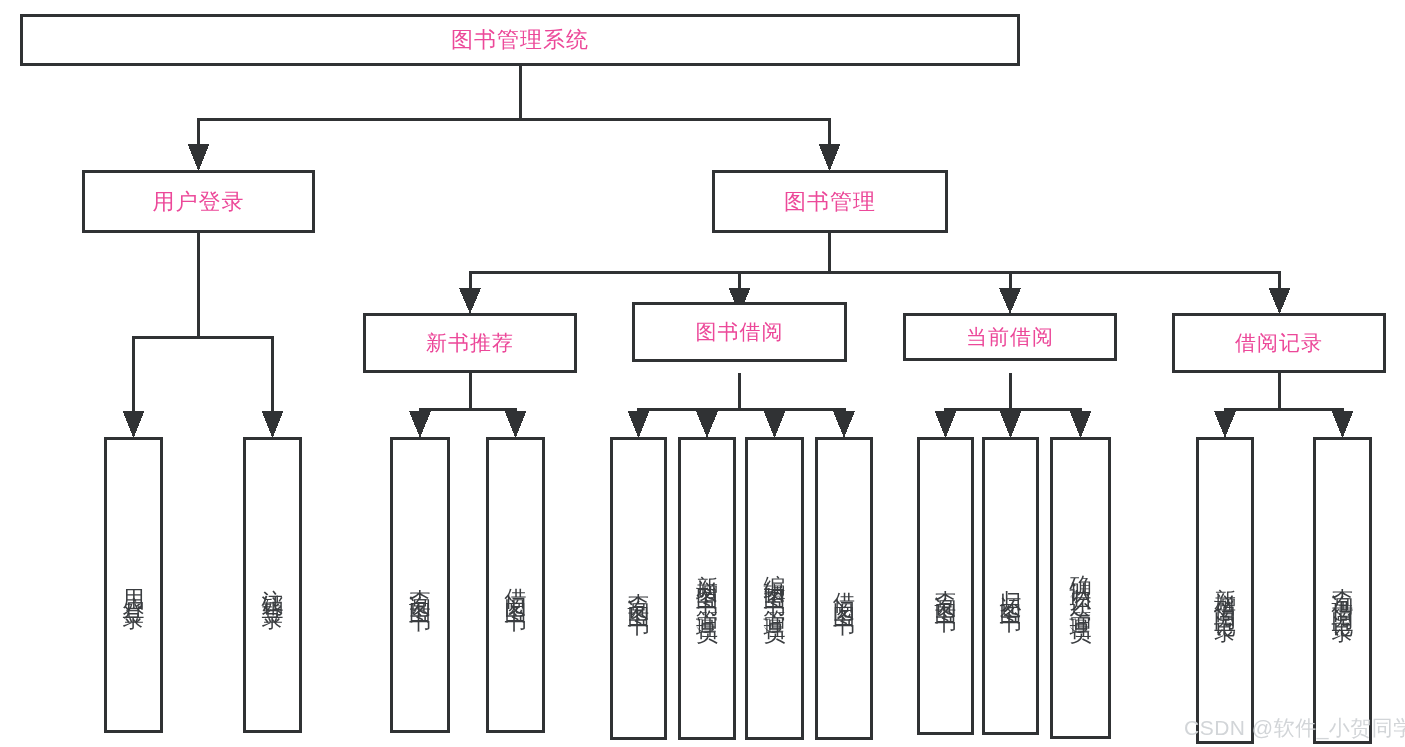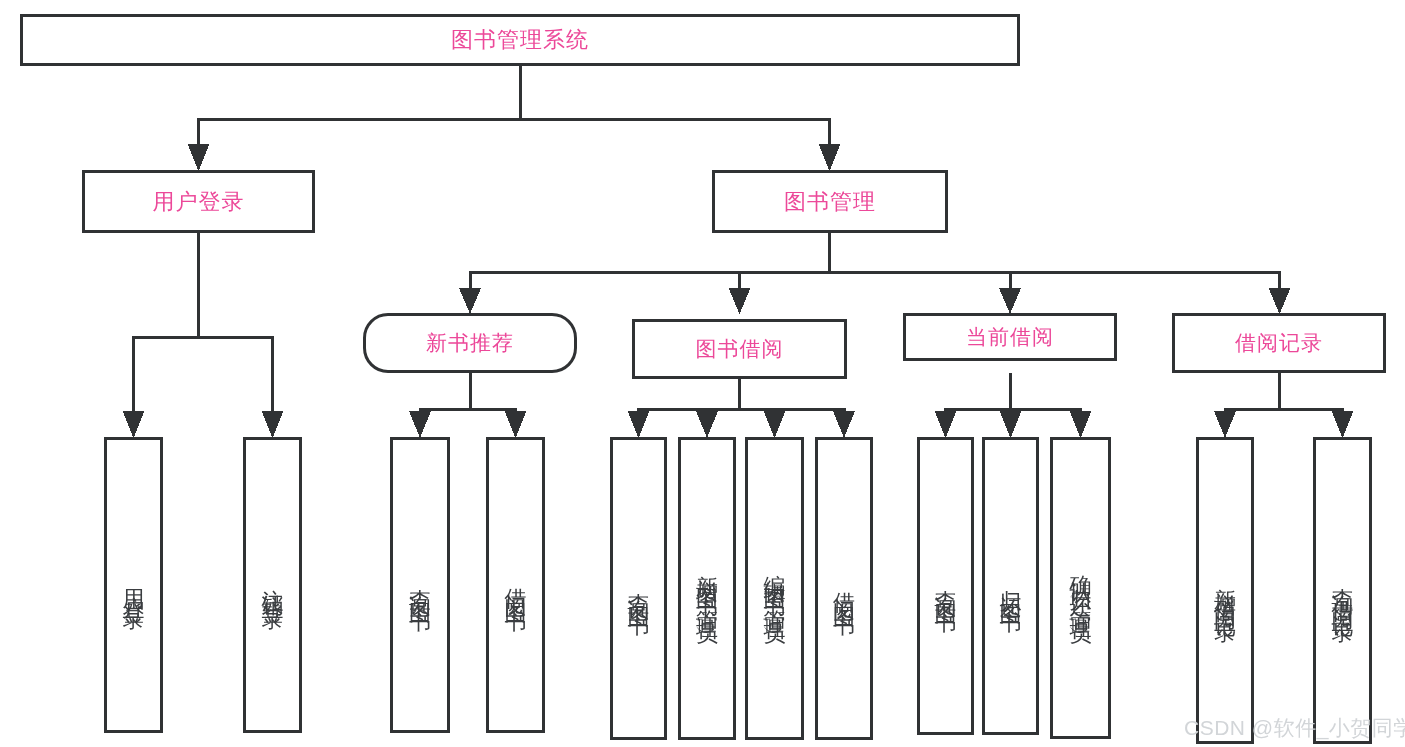--- a/index.html
+++ b/index.html
@@ -108,22 +108,22 @@
     <path class="ln" d="M1279.5 373 V409.5 M1225 408 V414 M1225 409.5 H1342.5 M1342.5 408 V414"></path>
     <polygon class="ah" points="1214,411 1236,411 1225,438"></polygon>
     <polygon class="ah" points="1331.5,411 1353.5,411 1342.5,438"></polygon>
   </svg>
 
   <div class="box" style="left:20px; top:14px; width:1000px; height:52px;">图书管理系统</div>
 
   <div class="box" style="left:82px; top:170px; width:233px; height:63px;">用户登录</div>
   <div class="box" style="left:712px; top:170px; width:236px; height:63px;">图书管理</div>
 
-  <div class="box lv3" style="left:363px; top:313px; width:214px; height:60px;border-radius:25px;">新书推荐</div>
-  <div class="box lv3" style="left:632px; top:319px; width:215px; height:60px;">图书借阅</div>
+  <div class="box lv3" style="left:363px; top:313px; width:214px; height:60px;">新书推荐</div>
+  <div class="box lv3" style="left:632px; top:302px; width:215px; height:60px;">图书借阅</div>
   <div class="box lv3" style="left:903px; top:313px; width:214px; height:48px;">当前借阅</div>
   <div class="box lv3" style="left:1172px; top:313px; width:214px; height:60px;">借阅记录</div>
 
   <div class="vbox" style="left:104px; width:59px; height:296px;">
     <span class="vtext">用户登录</span>
   </div>
   <div class="vbox" style="left:243px; width:59px; height:296px;">
     <span class="vtext">注销登录</span>
   </div>
 

